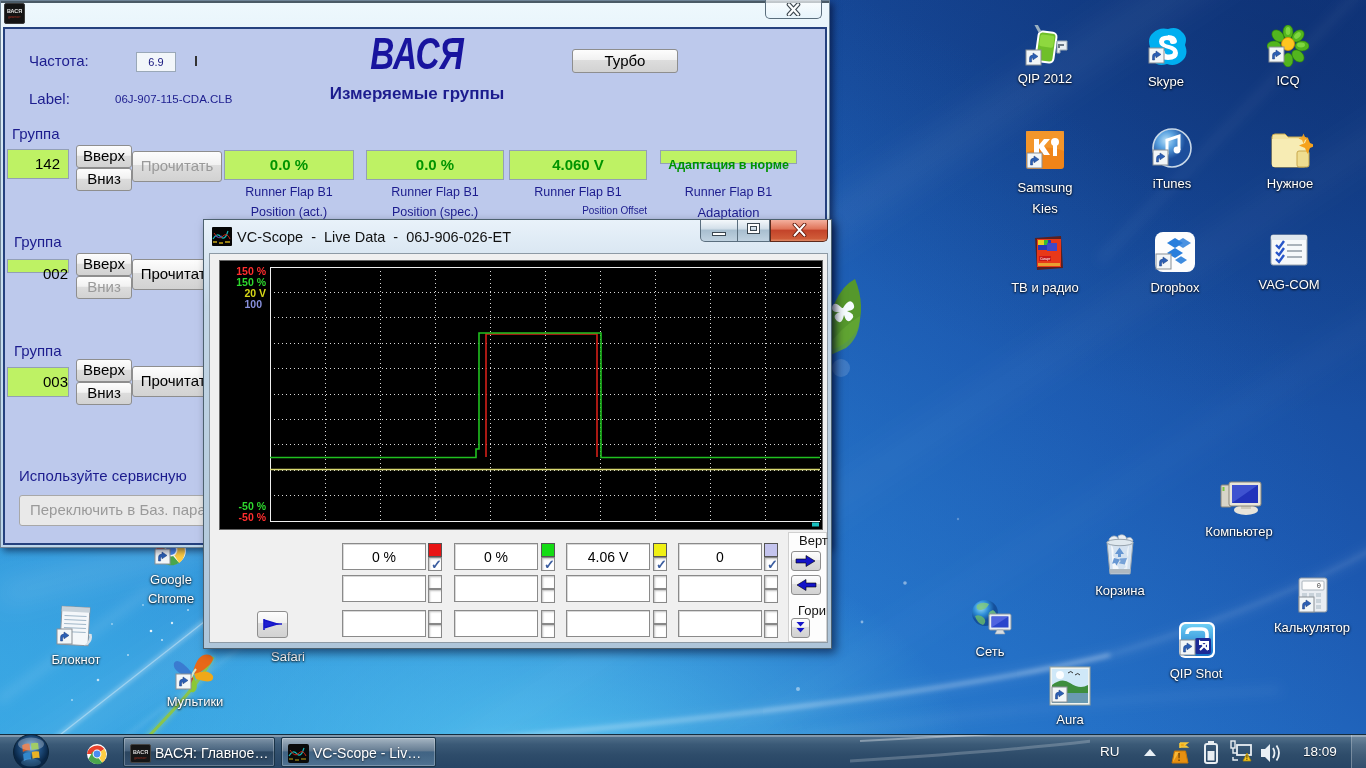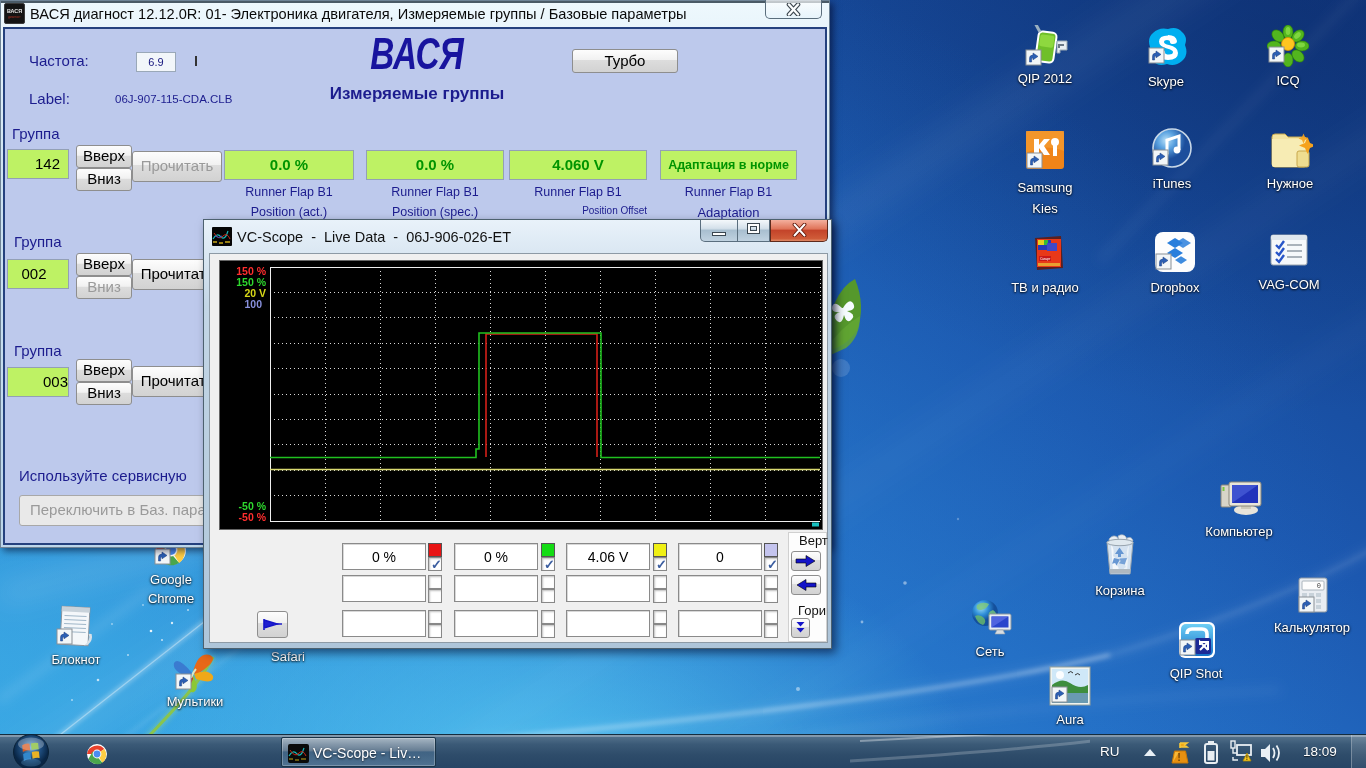--- a/index.html
+++ b/index.html
@@ -370,21 +370,20 @@
 
   <div class="lbl" style="left:228px;top:649px;width:120px">Safari</div>
   </div>
   <div class="abs" id="mw">
 
     <div class="abs" style="left:0;top:0;width:100%;height:1.5px;background:#4a5a66"></div>
     <div class="abs" style="left:3px;top:2px;width:21px;height:21px;background:#141414;border-radius:2px;border:1px solid #3a3a3a;overflow:hidden">
       <div style="color:#e8e8e8;font-size:6px;font-weight:bold;text-align:center;margin-top:4px;transform:scale(.9)">ВАСЯ</div>
       <div style="color:#b03020;font-size:4px;text-align:center;transform:scale(.75)">диагност</div>
     </div>
-    <div class="abs" style="left:29px;top:4.5px;font-size:14.6px;color:#0a0a0a">ВАСЯ диагност 12.12.0R: 01- Электроника двигателя,  Измеряемые группы / Базовые параметры</div>
     <div class="abs" style="left:764px;top:-1px;width:57px;height:19px;border:1px solid #5a6d7c;border-top:none;border-radius:0 0 5px 5px;background:linear-gradient(rgba(255,255,255,.7),rgba(225,240,250,.4));text-align:center">
       <svg width="15" height="13" style="margin-top:3px">
           <path d="M3 1.5 L12 11.5 M12 1.5 L3 11.5" stroke="#3c464e" stroke-width="4.6" stroke-linecap="round"></path>
           <path d="M3 1.5 L12 11.5 M12 1.5 L3 11.5" stroke="#fbfdfe" stroke-width="2.4" stroke-linecap="round"></path>
         </svg>
     </div>
 
     <div class="abs" id="mwc">
       <div class="nv" style="left:24px;top:23px;font-size:15px">Частота:</div>
       <div class="wbox" style="left:131px;top:23px;width:40px;height:20px;background:#f2f6fa;border-color:#9aa8b8;font-size:11px;color:#16167e;text-align:center;line-height:18px">6.9</div>
@@ -396,32 +395,32 @@
       <div class="nv" style="left:0;top:55px;width:824px;text-align:center;font-size:17px;font-weight:bold">Измеряемые группы</div>
 
       <div class="nv" style="left:7px;top:96px;font-size:15px">Группа</div>
       <div class="wbox" style="left:2px;top:120px;width:62px;height:30px;font-size:15px;color:#000;text-align:right;line-height:28px;padding-right:8px">142</div>
       <div class="btn" style="left:71px;top:116px;width:56px;height:23px;font-size:15px;line-height:20px">Вверх</div>
       <div class="btn" style="left:71px;top:139px;width:56px;height:23px;font-size:15px;line-height:20px">Вниз</div>
       <div class="btn dis" style="left:127px;top:122px;width:90px;height:31px;font-size:15px;line-height:28px">Прочитать</div>
       <div class="wbox grn" style="left:219px;top:121px;width:130px;height:30px;font-size:15px;text-align:center;line-height:28px">0.0 %</div>
       <div class="wbox grn" style="left:361px;top:121px;width:138px;height:30px;font-size:15px;text-align:center;line-height:28px">0.0 %</div>
       <div class="wbox grn" style="left:504px;top:121px;width:138px;height:30px;font-size:15px;text-align:center;line-height:28px">4.060 V</div>
-      <div class="wbox grn" style="left:655px;top:121px;width:137px;height:30px;font-size:12.5px;text-align:center;line-height:28px">Адаптация в норме</div>
+      <div class="wbox grn" style="left:655px;top:121px;width:137px;height:14px;font-size:12.5px;text-align:center;line-height:28px">Адаптация в норме</div>
       <div class="nv" style="left:219px;top:156px;width:130px;text-align:center;font-size:12.5px">Runner Flap B1</div>
       <div class="nv" style="left:361px;top:156px;width:138px;text-align:center;font-size:12.5px">Runner Flap B1</div>
       <div class="nv" style="left:504px;top:156px;width:138px;text-align:center;font-size:12.5px">Runner Flap B1</div>
       <div class="nv" style="left:655px;top:156px;width:137px;text-align:center;font-size:12.5px">Runner Flap B1</div>
       <div class="nv" style="left:219px;top:176px;width:130px;text-align:center;font-size:12.5px">Position (act.)</div>
       <div class="nv" style="left:361px;top:176px;width:138px;text-align:center;font-size:12.5px">Position (spec.)</div>
       <div class="nv" style="left:504px;top:176px;width:138px;text-align:right;font-size:10px">Position Offset</div>
       <div class="nv" style="left:655px;top:176px;width:137px;text-align:center;font-size:13px">Adaptation</div>
 
       <div class="nv" style="left:9px;top:204px;font-size:15px">Группа</div>
-      <div class="wbox" style="left:2px;top:230px;width:62px;height:30px;font-size:15px;color:#000;text-align:center;line-height:28px;padding-right:8px">002</div>
+      <div class="wbox" style="left:2px;top:230px;width:62px;height:14px;font-size:15px;color:#000;text-align:right;line-height:28px;">002</div>
       <div class="btn" style="left:71px;top:224px;width:56px;height:23px;font-size:15px;line-height:20px">Вверх</div>
       <div class="btn dis" style="left:71px;top:247px;width:56px;height:23px;font-size:15px;line-height:20px">Вниз</div>
       <div class="btn" style="left:127px;top:230px;width:90px;height:31px;font-size:15px;line-height:28px">Прочитать</div>
 
       <div class="nv" style="left:9px;top:313px;font-size:15px">Группа</div>
       <div class="wbox" style="left:2px;top:338px;width:62px;height:30px;font-size:15px;color:#000;text-align:right;line-height:28px;">003</div>
       <div class="btn" style="left:71px;top:330px;width:56px;height:23px;font-size:15px;line-height:20px">Вверх</div>
       <div class="btn" style="left:71px;top:353px;width:56px;height:23px;font-size:15px;line-height:20px">Вниз</div>
       <div class="btn" style="left:127px;top:337px;width:90px;height:31px;font-size:15px;line-height:28px">Прочитать</div>
 
@@ -576,20 +575,27 @@
 
     <svg class="abs" width="22" height="22" style="left:86px;top:8px">
       <circle cx="11" cy="11" r="10" fill="#fff"></circle>
       <path d="M11 11 m-10 0 a10 10 0 0 1 17.3 -5 l-7.3 5 Z" fill="#e8412c"></path>
       <path d="M18.3 6 a10 10 0 0 1 -1.9 13.7 l-5.4 -8.7 Z" fill="#ffce44"></path>
       <path d="M16.4 19.7 a10 10 0 0 1 -14 -3.7 l4.4 -7.5 Z" fill="#4aa64c"></path>
       <circle cx="11" cy="11" r="4.4" fill="#fff"></circle>
         <circle cx="11" cy="11" r="3.4" fill="#4a8cf0"></circle>
     </svg>
 
+    <div class="tbtn" style="left:123px;width:152px">
+      <div class="abs" style="left:6px;top:6px;width:21px;height:19px;background:#161616;border-radius:2px;border:1px solid #444">
+        <div style="color:#ddd;font-size:6px;font-weight:bold;text-align:center;margin-top:4px;transform:scale(.9)">ВАСЯ</div>
+        <div style="color:#a03020;font-size:4px;text-align:center;transform:scale(.75)">диагност</div>
+      </div>
+      <div class="t">ВАСЯ:  Главное…</div>
+    </div>
     <div class="tbtn" style="left:281px;width:155px;background:linear-gradient(rgba(255,255,255,.5),rgba(255,255,255,.25) 45%,rgba(110,160,200,.25) 50%,rgba(170,215,245,.3))">
       <div class="abs" style="left:6px;top:6px;width:21px;height:19px;background:#0a0a0a;border-radius:2px;overflow:hidden">
         <svg width="21" height="19">
             <path d="M1 12 q4 -7 8 -2 q4 4 7 -6" stroke="#18b8b8" stroke-width="1.2" fill="none"></path>
             <path d="M2 6 q5 8 9 3 q4 -4 7 3" stroke="#c82818" stroke-width="1" fill="none"></path>
             <path d="M1 15 h4 M7 16 h4 M13 15 h5" stroke="#c8a818" stroke-width="1.2"></path>
           </svg>
       </div>
       <div class="t">VC-Scope  -  Liv…</div>
     </div>

